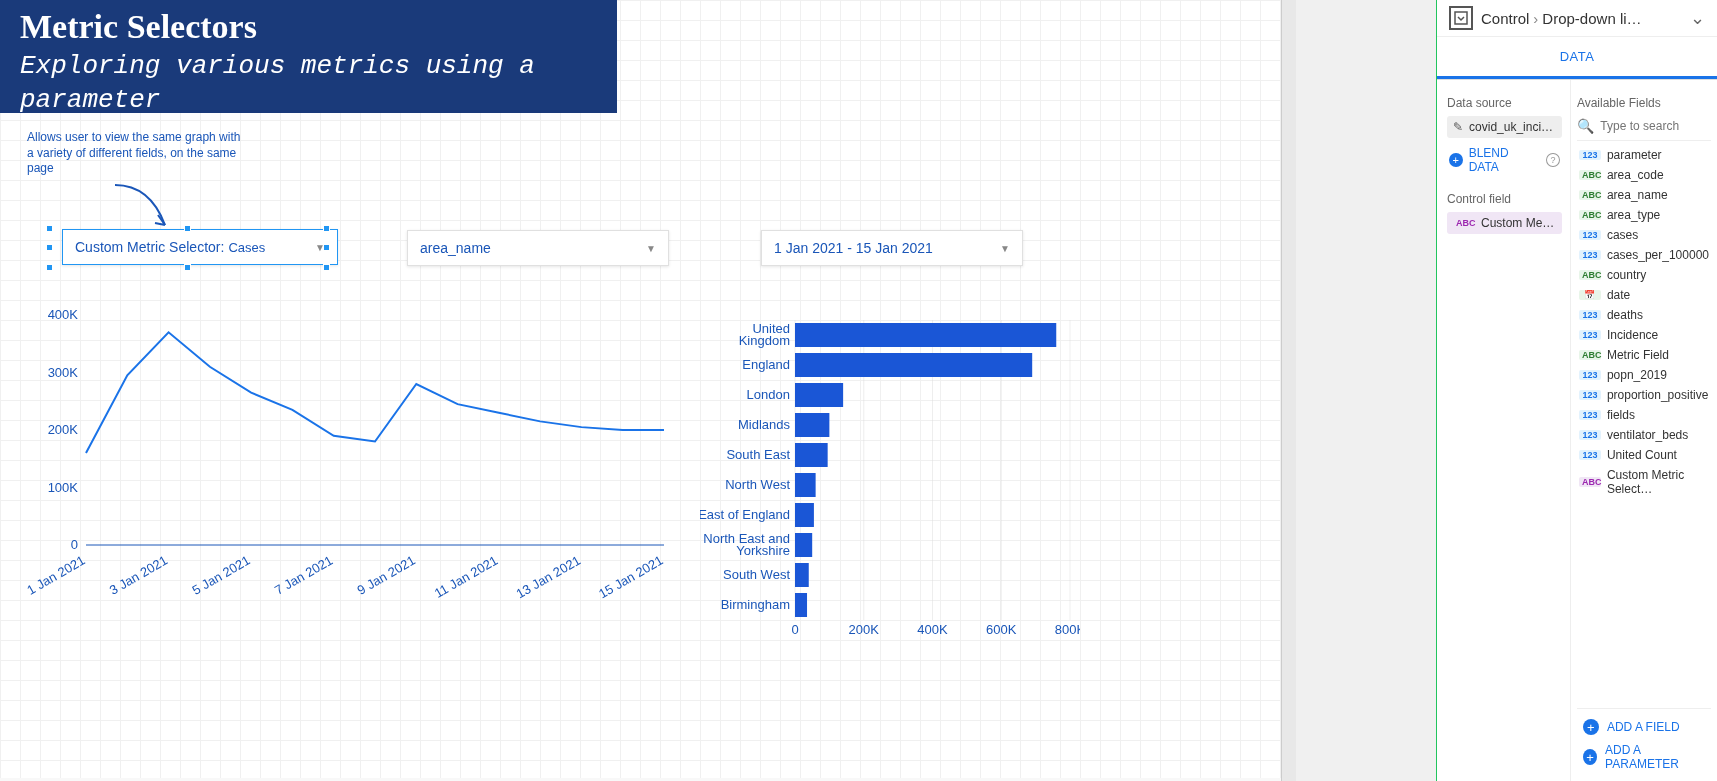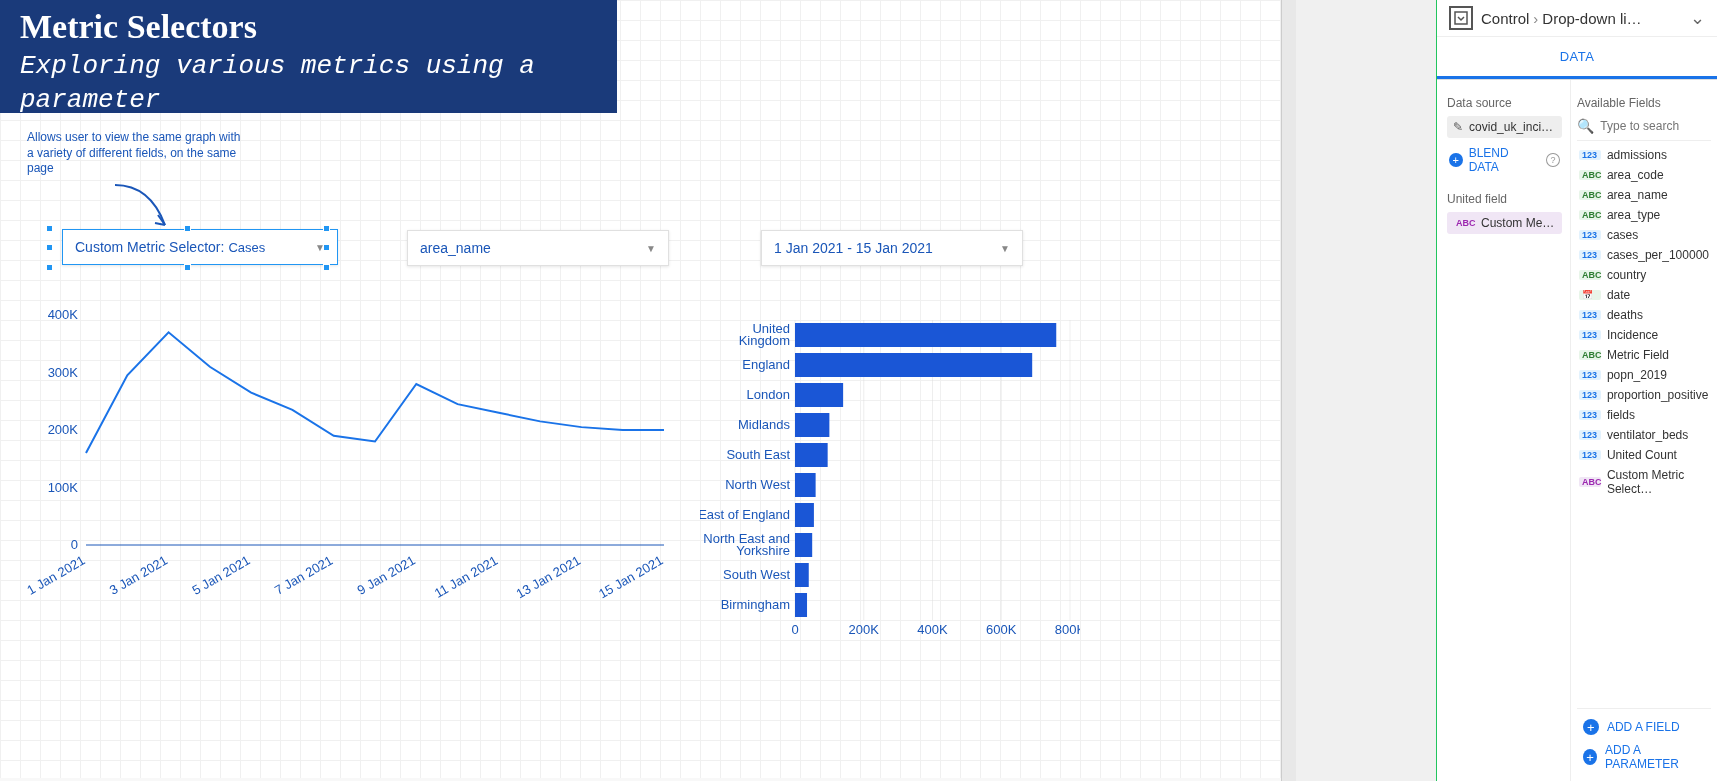--- a/index.html
+++ b/index.html
@@ -49,21 +49,21 @@
 .blend .plus-circle { width: 14px; height: 14px; border-radius: 50%; background: #1a73e8; color: #fff; display: flex; align-items: center; justify-content: center; font-size: 11px; }
 .blend .help { margin-left: auto; width: 14px; height: 14px; border: 1px solid #999; border-radius: 50%; font-size: 9px; color: #999; display: flex; align-items: center; justify-content: center; }
 .chip-field { background: #f0e6f5; color: #333; white-space: nowrap; overflow: hidden; text-overflow: ellipsis; }
 
 .search-row { display: flex; align-items: center; gap: 6px; padding: 2px 0 6px; border-bottom: 1px solid #eee; margin-bottom: 4px; }
 .search-row input { border: none; outline: none; font-size: 12px; width: 100%; color: #14532d; }
 .search-icon { font-size: 14px; color: #777; }
 
 .field-list { flex: 1; overflow-y: auto; }
 .field-row { display: flex; align-items: center; gap: 6px; padding: 3px 2px; font-size: 12px; color: #333; cursor: grab; }
-.type-badge { font-size: 9px; padding: 0 3px; border-radius: 2px; font-weight: bold; width: 22px; }
+.type-badge { font-size: 9px; padding: 0 3px; border-radius: 2px; font-weight: bold; width: 22px; text-align: center; }
 .t-num { background: #e3f2fd; color: #1a73e8; }
 .t-txt { background: #e8f5e9; color: #2e7d32; }
 .t-date { background: #e8f5e9; color: #2e7d32; }
 .t-calc { background: #f0e6f5; color: #9c27b0; }
 
 .add-actions { border-top: 1px solid #eee; padding: 6px 4px; }
 .add-link { display: flex; align-items: center; gap: 8px; color: #1a73e8; font-size: 12px; padding: 4px 2px; cursor: pointer; }
 .add-link .plus-c { width: 16px; height: 16px; border-radius: 50%; background: #1a73e8; color: #fff; display: flex; align-items: center; justify-content: center; font-size: 13px; }
 </style>
 </head>
@@ -191,37 +191,37 @@
       <div class="section-label">Data source</div>
       <div class="chip chip-ds">
         <span class="pencil">✎</span>
         <span style="overflow:hidden;text-overflow:ellipsis;">covid_uk_incidence</span>
       </div>
       <div class="blend">
         <span class="plus-circle">+</span>
         <span>BLEND DATA</span>
         <span class="help">?</span>
       </div>
-      <div class="section-label" style="margin-top:14px;">United field</div>
+      <div class="section-label" style="margin-top:14px;">Control field</div>
       <div class="chip chip-field">
         <span class="type-badge t-calc">ABC</span>
         <span style="overflow:hidden;text-overflow:ellipsis;">Custom Metric Select…</span>
       </div>
     </div>
 
     <div class="fields-col">
       <div class="section-label">Available Fields</div>
       <div class="search-row">
         <span class="search-icon">🔍</span>
         <input placeholder="Type to search" style="">
       </div>
       <div class="field-list" id="fieldList">
           <div class="field-row">
             <span class="type-badge t-num">123</span>
-            <span>admissions</span>
+            <span>parameter</span>
           </div>
           <div class="field-row">
             <span class="type-badge t-txt">ABC</span>
             <span>area_code</span>
           </div>
           <div class="field-row">
             <span class="type-badge t-txt">ABC</span>
             <span>area_name</span>
           </div>
           <div class="field-row">

